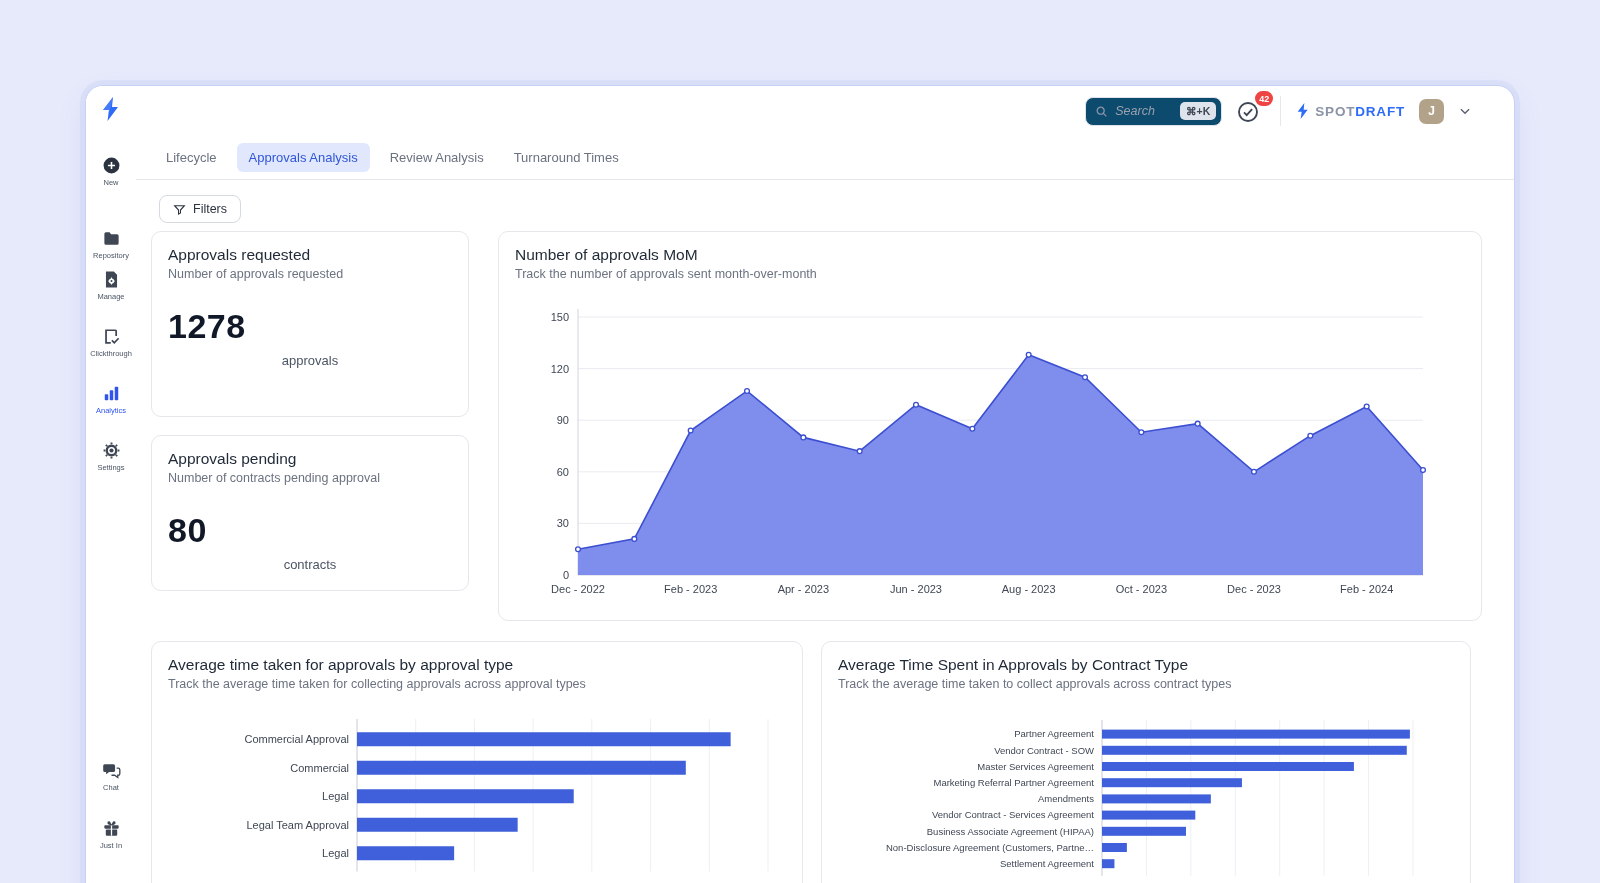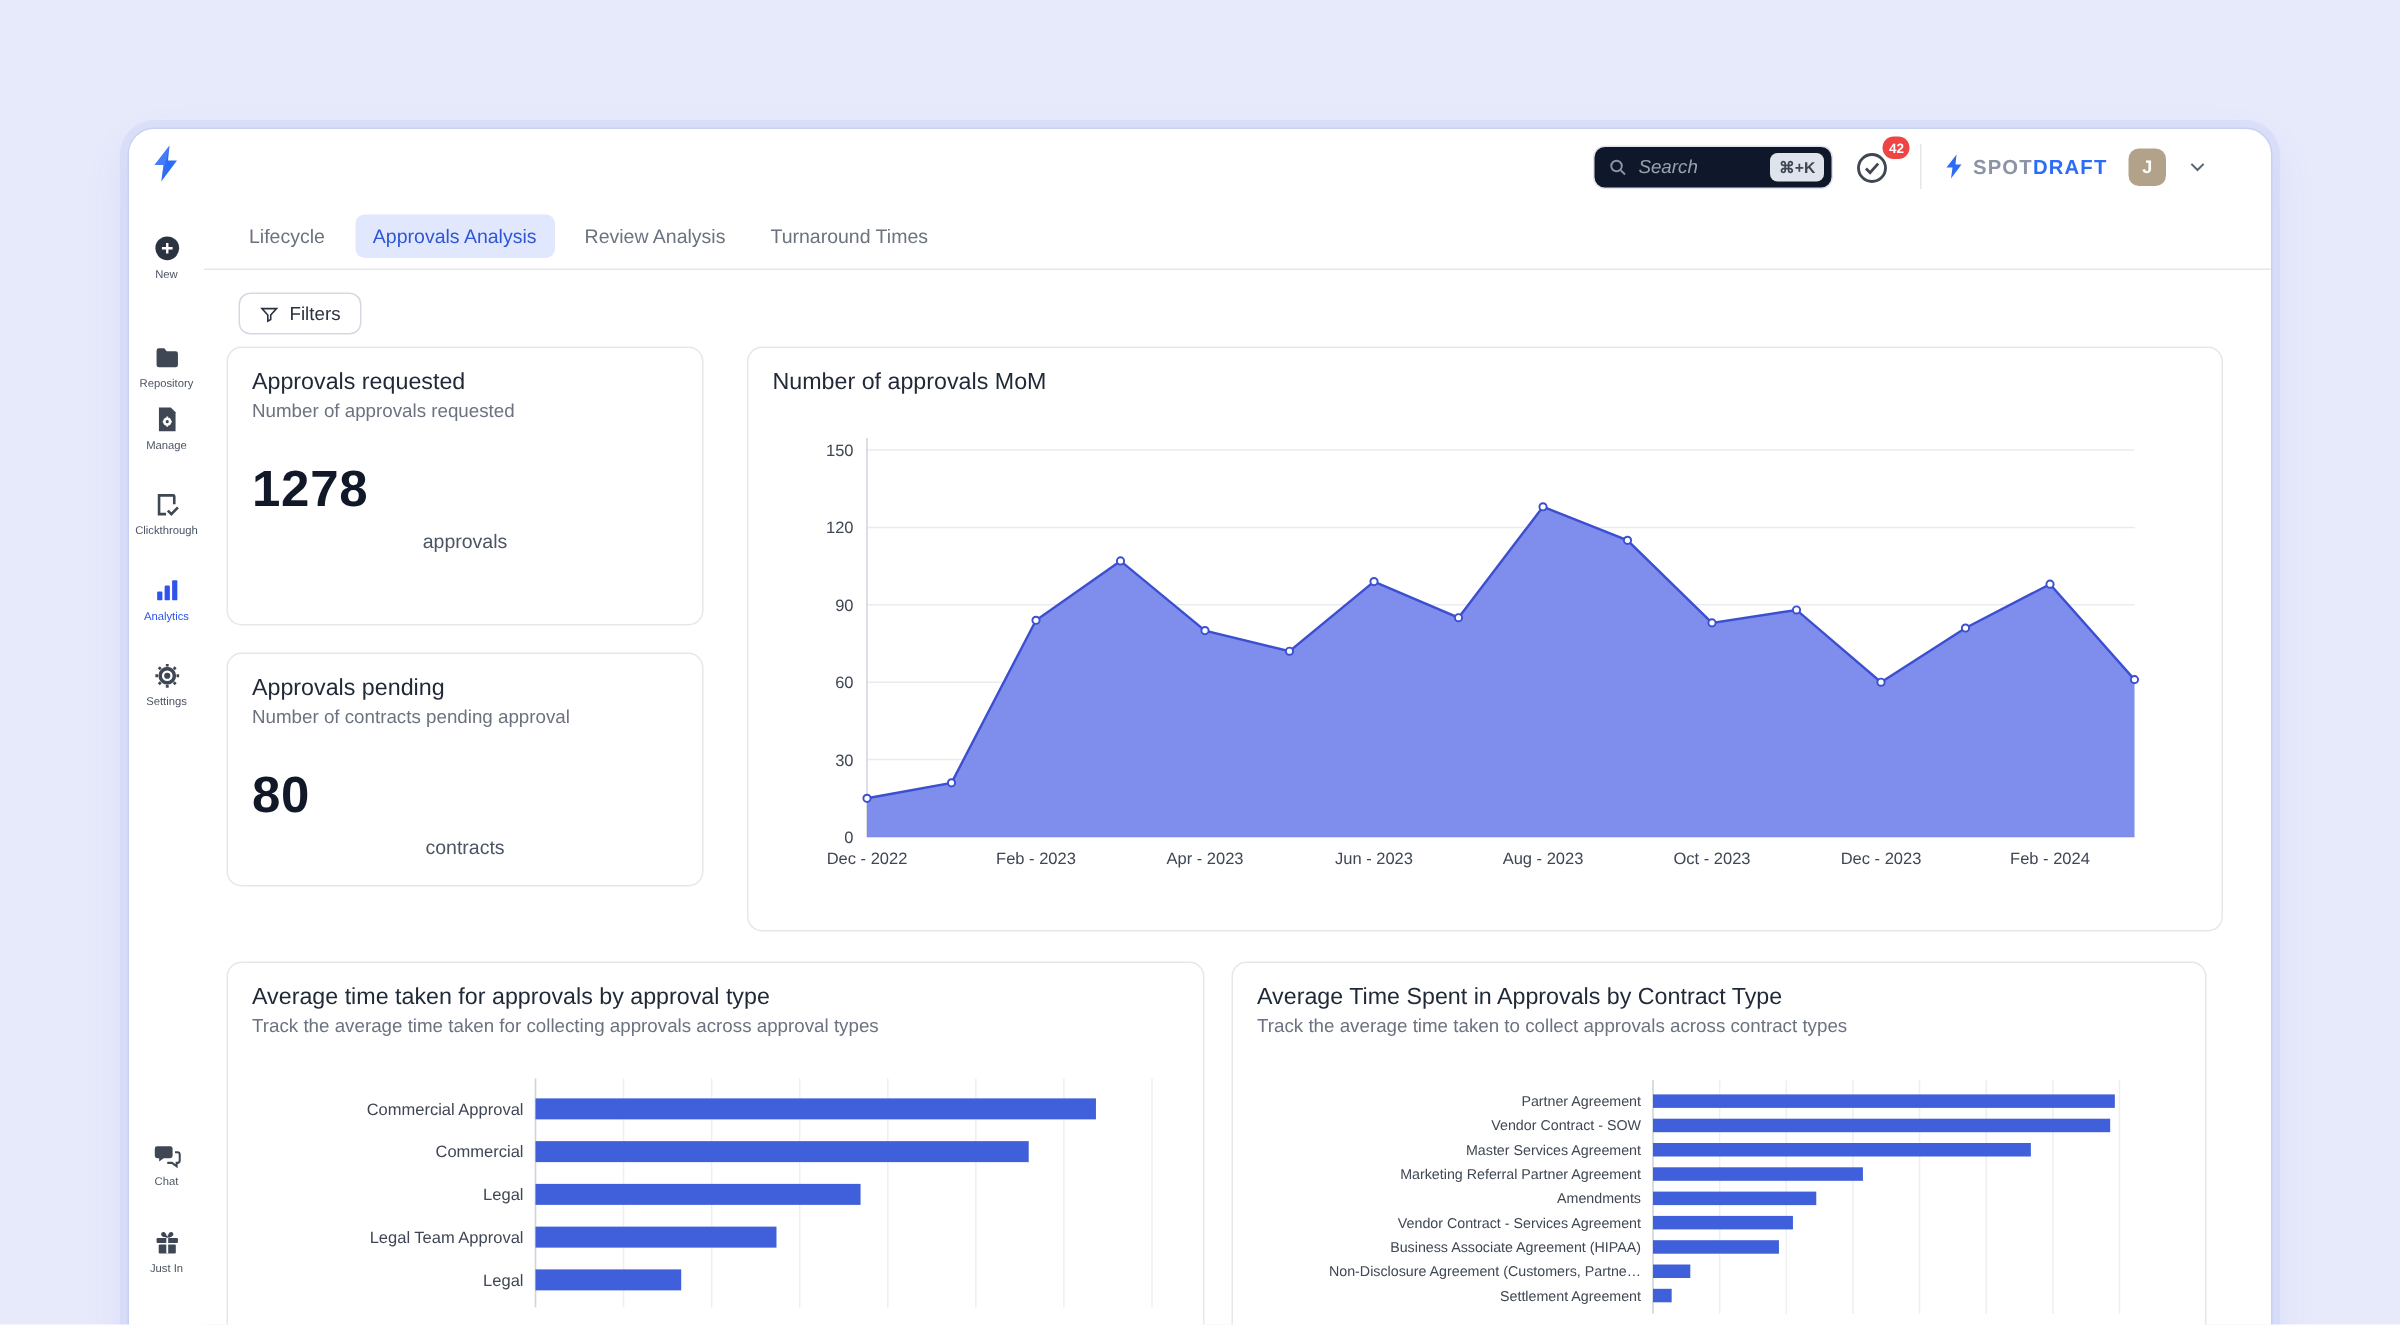--- a/index.html
+++ b/index.html
@@ -17,22 +17,22 @@
   .nav-item { position:absolute; left:0; width:50px; text-align:center; color:#3f4754; cursor:pointer; }
   .nav-item svg { width:19px; height:19px; display:block; margin:0 auto; }
   .nlabel { display:block; font-size:7.5px; margin-top:3px; color:#4b5563; }
   .nav-item.active, .nav-item.active .nlabel { color:#2f54eb; }
   .ni-0{top:70px}.ni-1{top:143px}.ni-2{top:184px}.ni-3{top:241px}.ni-4{top:298px}.ni-5{top:355px}
   .ni-6{top:675px}.ni-7{top:733px}
 
   
   .header { position:absolute; left:50px; right:0; top:0; height:50px; display:flex;
             align-items:center; justify-content:flex-end; padding-right:42px; gap:14px; }
-  .searchbar { display:flex; align-items:center; gap:7px; width:160px; height:29px;
-               background:#0f172a; border:1px solid #dfe3ec; border-radius:8px; padding:0 5px 0 9px; cursor:text; }
+  .searchbar { display:flex; align-items:center; gap:7px; width:137px; height:29px;
+               background:#0c4a6e; border:1px solid #dfe3ec; border-radius:8px; padding:0 5px 0 9px; cursor:text; }
   .searchbar .mag svg { width:13px; height:13px; display:block; }
   .search-ph { flex:1; font-size:12.5px; font-style:italic; color:#9aa1ae; }
   .kbd { font-size:10.5px; color:#3f4754; background:#dfe3ec; border-radius:5px; padding:3px 6px; font-weight:600; }
   .approve-btn { position:relative; width:30px; height:30px; cursor:pointer; }
   .approve-btn svg { width:24px; height:24px; margin-top:4px; }
   .badge { position:absolute; top:-5px; right:-7px; min-width:18px; height:15px; background:#ee4444;
            color:#fff; font-size:9px; font-weight:700; border-radius:8px; display:flex;
            align-items:center; justify-content:center; padding:0 3px; }
   .vdivider { width:1px; height:30px; background:#e5e7eb; }
   .brand { display:flex; align-items:center; gap:4px; cursor:pointer; }
@@ -231,20 +231,21 @@
 
   <section class="card stat2">
     <div class="card-title">Approvals pending</div>
     <div class="card-sub">Number of contracts pending approval</div>
     <div class="stat-value">80</div>
     <div class="stat-unit">contracts</div>
   </section>
 
   <section class="card area-card">
     <div class="card-title">Number of approvals MoM</div>
+    <div class="card-sub">Track the number of approvals sent month-over-month</div>
     <svg class="area-svg" width="952" height="305" viewBox="0 0 952 305">
         <text x="54" y="288" text-anchor="end" class="tk">0</text>
         <line x1="63" y1="232.4" x2="908" y2="232.4" stroke="#e9ebf0"></line>
         <text x="54" y="236.4" text-anchor="end" class="tk">30</text>
         <line x1="63" y1="180.8" x2="908" y2="180.8" stroke="#e9ebf0"></line>
         <text x="54" y="184.8" text-anchor="end" class="tk">60</text>
         <line x1="63" y1="129.2" x2="908" y2="129.2" stroke="#e9ebf0"></line>
         <text x="54" y="133.2" text-anchor="end" class="tk">90</text>
         <line x1="63" y1="77.6" x2="908" y2="77.6" stroke="#e9ebf0"></line>
         <text x="54" y="81.6" text-anchor="end" class="tk">120</text>

